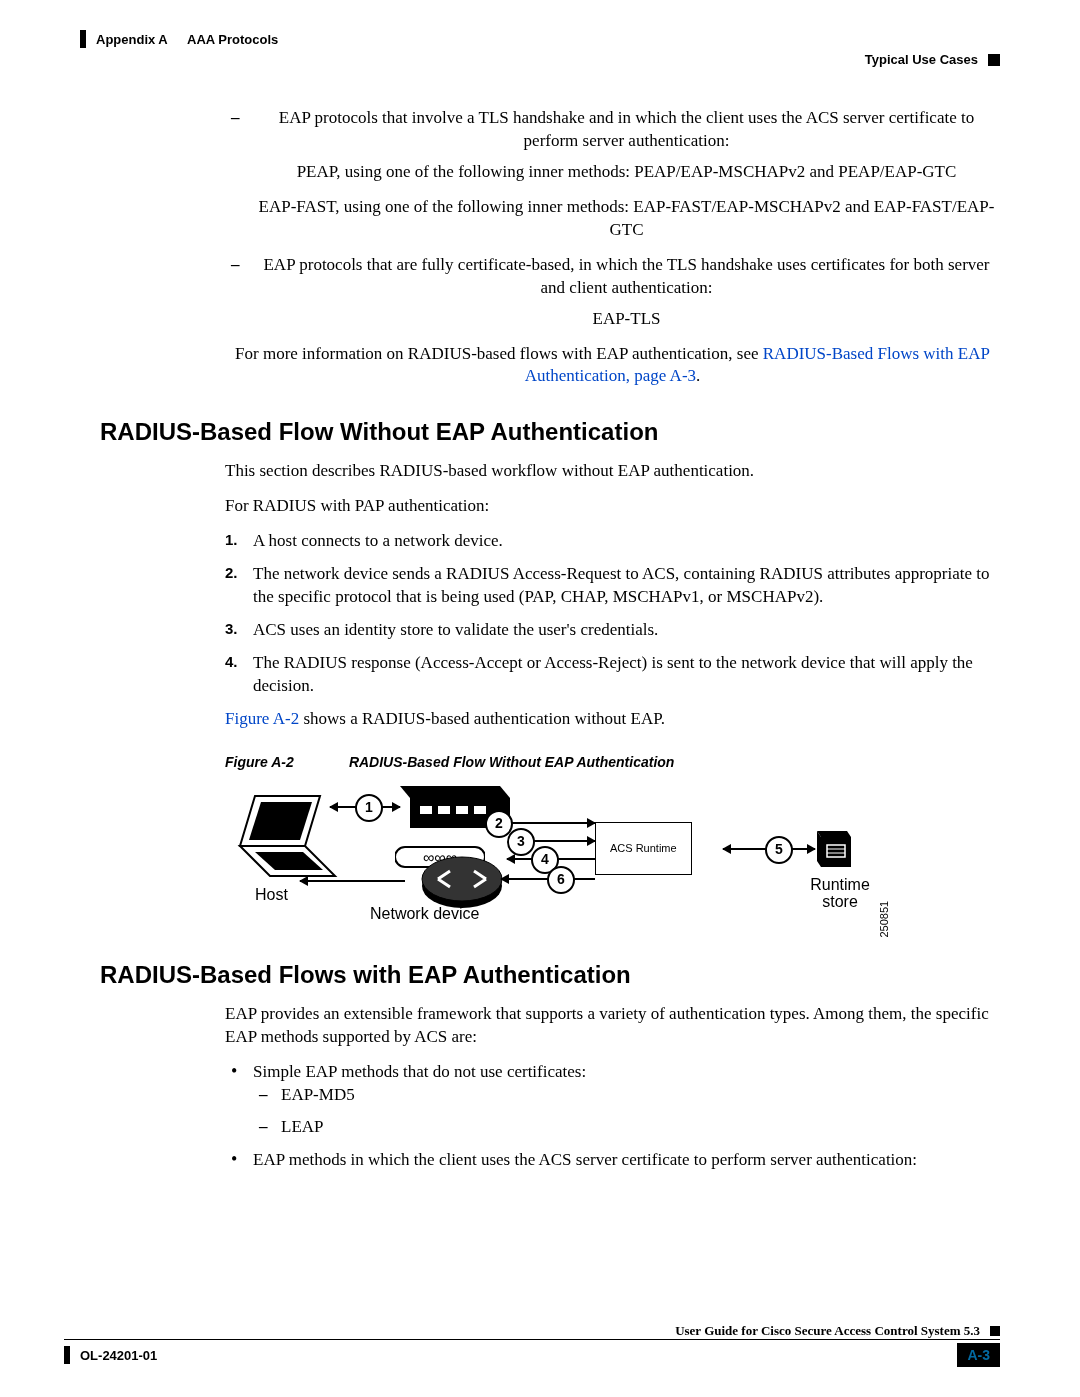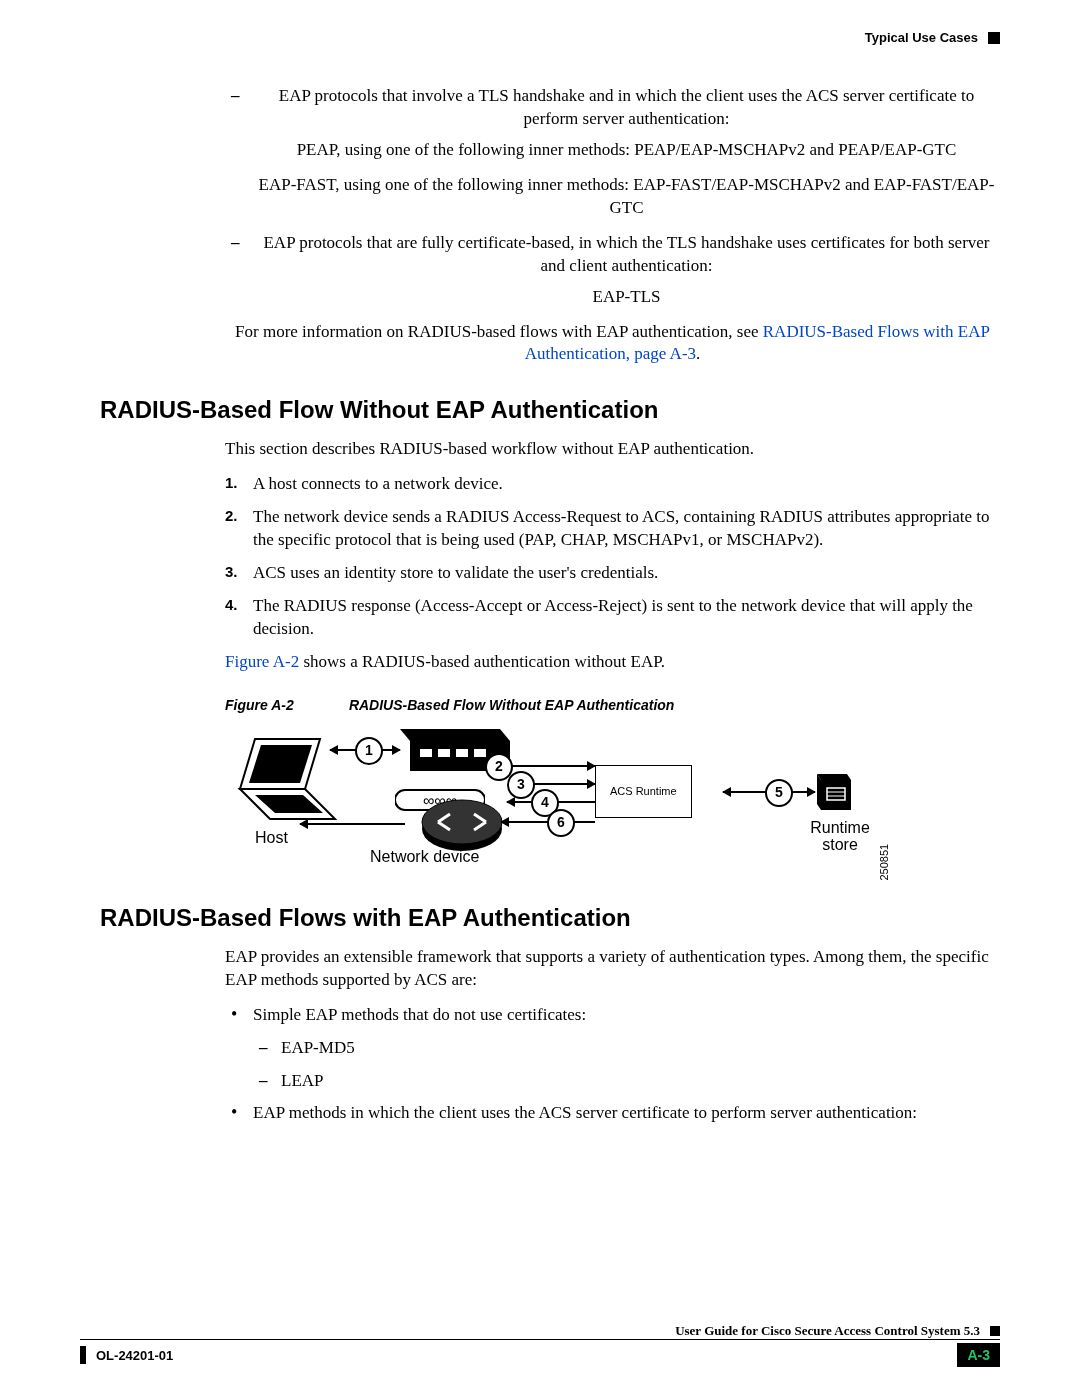--- a/index.html
+++ b/index.html
@@ -192,21 +192,21 @@
   .id-code {
     position: absolute;
     font-size: 11px;
     transform: rotate(-90deg);
     transform-origin: right bottom;
   }
   
   .footer {
     position: absolute;
     bottom: 30px;
-    left: 80px;
+    left: 64px;
     right: 80px;
   }
   .footer-line {
     border-top: 1.5px solid #000;
     margin-bottom: 3px;
   }
   .footer-row {
     display: flex;
     justify-content: space-between;
     align-items: center;
@@ -226,37 +226,41 @@
   }
   .footer-right-title {
     font-weight: bold;
     font-size: 13px;
     text-align: right;
     margin-bottom: 2px;
   }
   .page-num {
     display: inline-block;
     background: #000;
-    color: #22c55e;
+    color: #0369a1;
     font-weight: bold;
     font-size: 14px;
     padding: 4px 10px;
     font-family: Arial, Helvetica, sans-serif;
   }
   .footer-right-sq {
     width: 10px; height: 10px; background: #000;
     display: inline-block; vertical-align: middle;
     margin-left: 6px;
   }
 </style>
 </head>
 <body>
 
 <div class="page">
 
+  <div class="header-top">
+    <div class="bar-left"></div>
+    <span>Appendix A   AAA Protocols</span>
+  </div>
   <div class="header-sub">
     <span>Typical Use Cases</span>
     <div class="sq"></div>
   </div>
 
   <div class="content">
 
     <div class="body-indent" style="margin-top:40px;text-align:center;">
       <ul class="dash-list">
         <li>
@@ -271,20 +275,21 @@
       </ul>
       <div>
         <span>For more information on RADIUS-based flows with EAP authentication, see </span><span class="link">RADIUS-Based Flows with EAP Authentication, page A-3</span><span>.</span>
       </div>
     </div>
 
     <h2 class="section">RADIUS-Based Flow Without EAP Authentication</h2>
 
     <div class="body-indent">
       <div class="sub-para">This section describes RADIUS-based workflow without EAP authentication.</div>
+      <div class="sub-para">For RADIUS with PAP authentication:</div>
 
       <ol class="num-list">
         <li><span class="num">1.</span><span>A host connects to a network device.</span></li>
         <li><span class="num">2.</span><span>The network device sends a RADIUS Access-Request to ACS, containing RADIUS attributes appropriate to the specific protocol that is being used (PAP, CHAP, MSCHAPv1, or MSCHAPv2).</span></li>
         <li><span class="num">3.</span><span>ACS uses an identity store to validate the user's credentials.</span></li>
         <li><span class="num">4.</span><span>The RADIUS response (Access-Accept or Access-Reject) is sent to the network device that will apply the decision.</span></li>
       </ol>
 
       <div class="sub-para">
         <span class="link">Figure A-2</span><span> shows a RADIUS-based authentication without EAP.</span>
@@ -377,21 +382,21 @@
       </div>
     </div>
 
     <h2 class="section" style="margin-top:20px;">RADIUS-Based Flows with EAP Authentication</h2>
 
     <div class="body-indent">
       <div class="sub-para">EAP provides an extensible framework that supports a variety of authentication types. Among them, the specific EAP methods supported by ACS are:</div>
       <ul class="bullet-list">
         <li>
           <span>Simple EAP methods that do not use certificates:</span>
-          <ul class="dash-list" style="margin-top:10px;">
+          <ul class="dash-list" style="">
             <li>EAP-MD5</li>
             <li>LEAP</li>
           </ul>
         </li>
         <li>
           <span>EAP methods in which the client uses the ACS server certificate to perform server authentication:</span>
         </li>
       </ul>
     </div>
 

